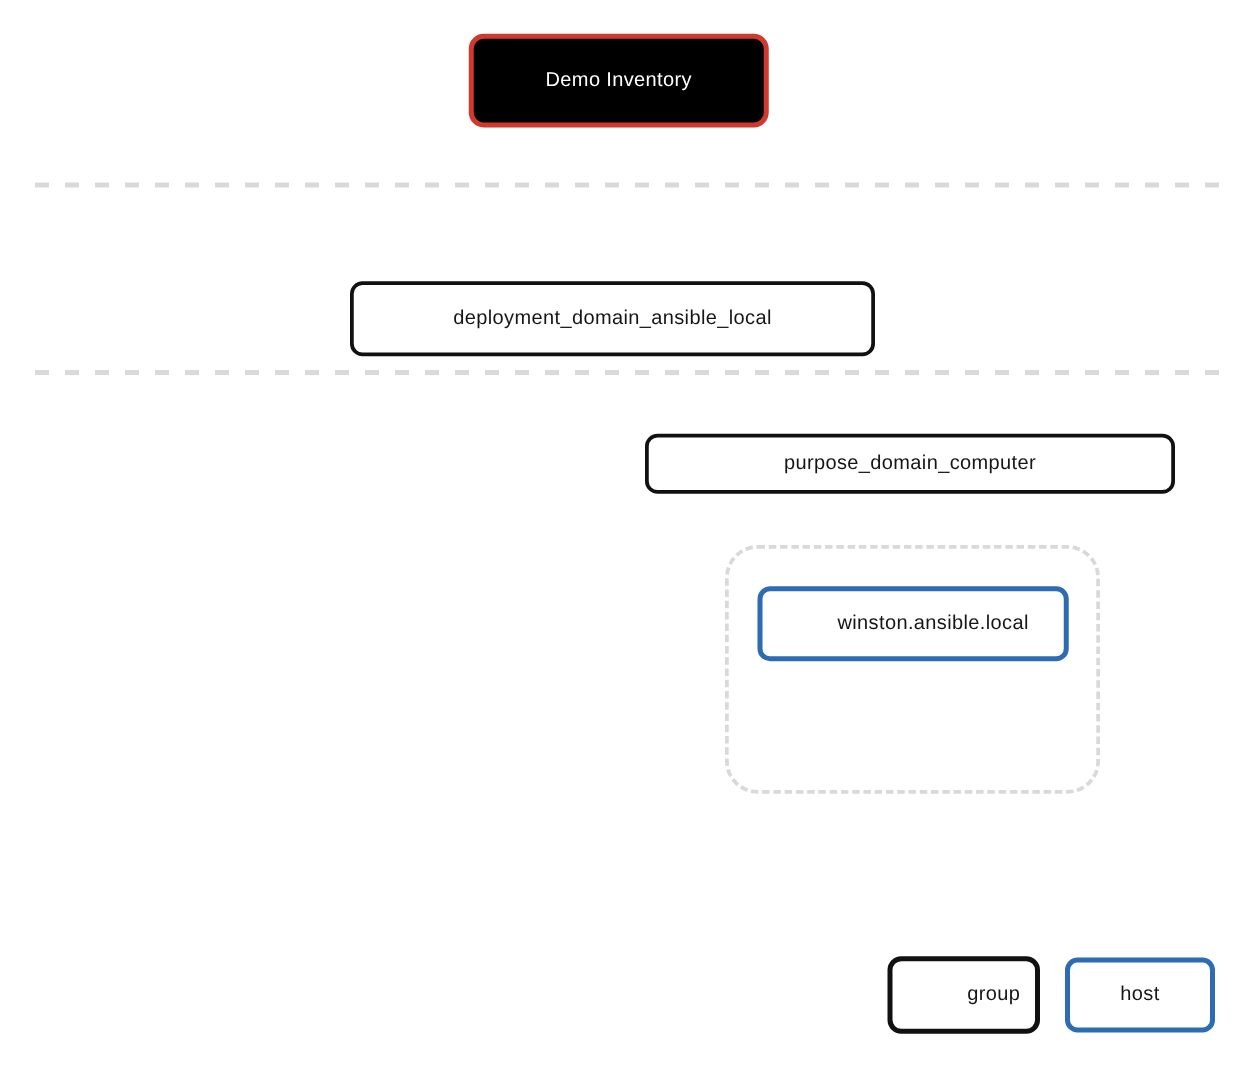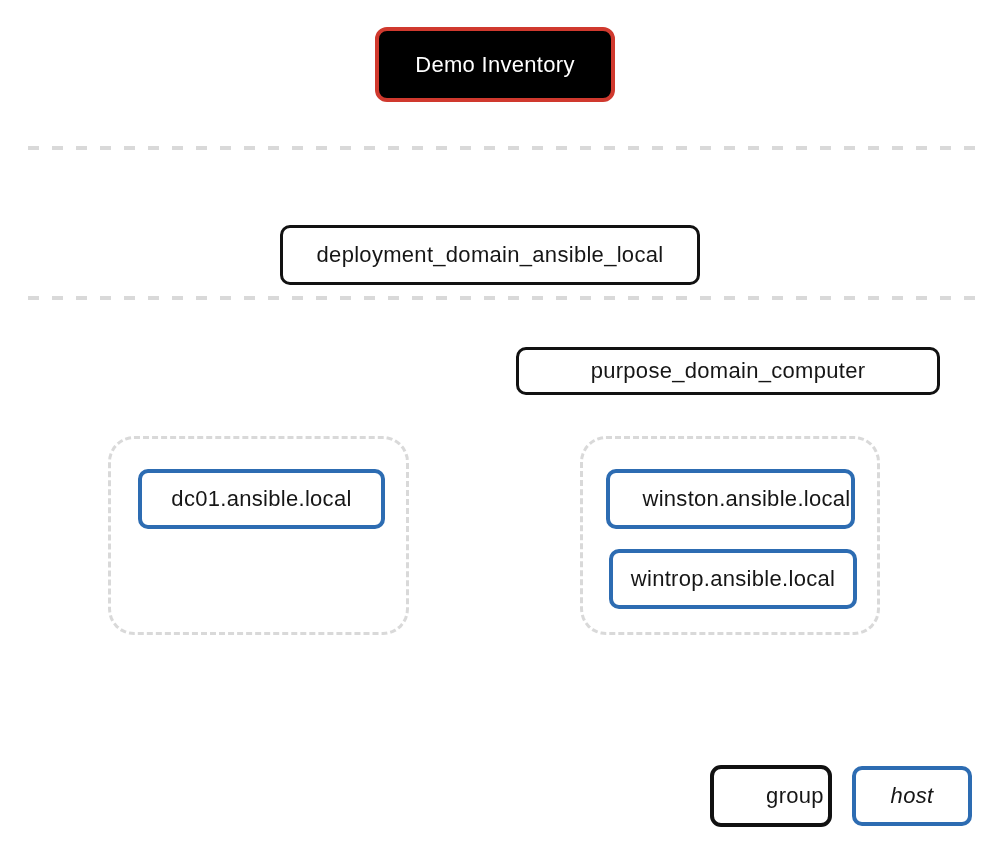--- a/index.html
+++ b/index.html
@@ -16,21 +16,21 @@
     overflow: hidden;
   }
   .node {
     position: absolute;
     display: flex;
     align-items: center;
     justify-content: center;
     background: #ffffff;
     border: 3px solid #111111;
     border-radius: 10px;
-    font-size: 22px;
+    font-size: 16px;
     letter-spacing: 0.3px;
     white-space: nowrap;
     color: #161616;
     text-align: right;
   }
   .node.root {
     background: #000000;
     color: #ffffff;
     border: 4px solid #d0392e;
     border-radius: 12px;
@@ -68,26 +68,22 @@
 
   <div class="dash-line" style="left: 28px; top: 146px; width: 948px;"></div>
 
   <div class="node" style="left: 280px; top: 193px; width: 420px; height: 60px; margin-top: 32px;">deployment_domain_ansible_local</div>
 
   <div class="dash-line" style="left: 28px; top: 296px; width: 948px;"></div>
 
 
   <div class="node" style="left: 516px; top: 347px; width: 424px; height: 48px;">purpose_domain_computer</div>
 
-  <div class="dash-container" style="left: 108px; top: 436px; width: 301px; height: 199px;">
-    <div class="node host" style="left: 27px; top: 30px; width: 247px; height: 60px;">dc01.ansible.local</div>
-  </div>
 
   <div class="dash-container" style="left: 580px; top: 436px; width: 300px; height: 199px;">
     <div class="node host" style="left: 23px; top: 30px; width: 249px; height: 60px; padding-left: 32px;">winston.ansible.local</div>
-    <div class="node host" style="left: 26px; top: 110px; width: 248px; height: 60px;">wintrop.ansible.local</div>
   </div>
 
   <div class="node legend-group" style="left: 710px; top: 765px; width: 122px; height: 62px; padding-left: 48px;">group</div>
 
-  <div class="node host" style="left: 852px; top: 766px; width: 120px; height: 60px; font-style: italic;">host</div>
+  <div class="node host" style="left: 852px; top: 766px; width: 120px; height: 60px;">host</div>
 
 </div>
 
 </body></html>

